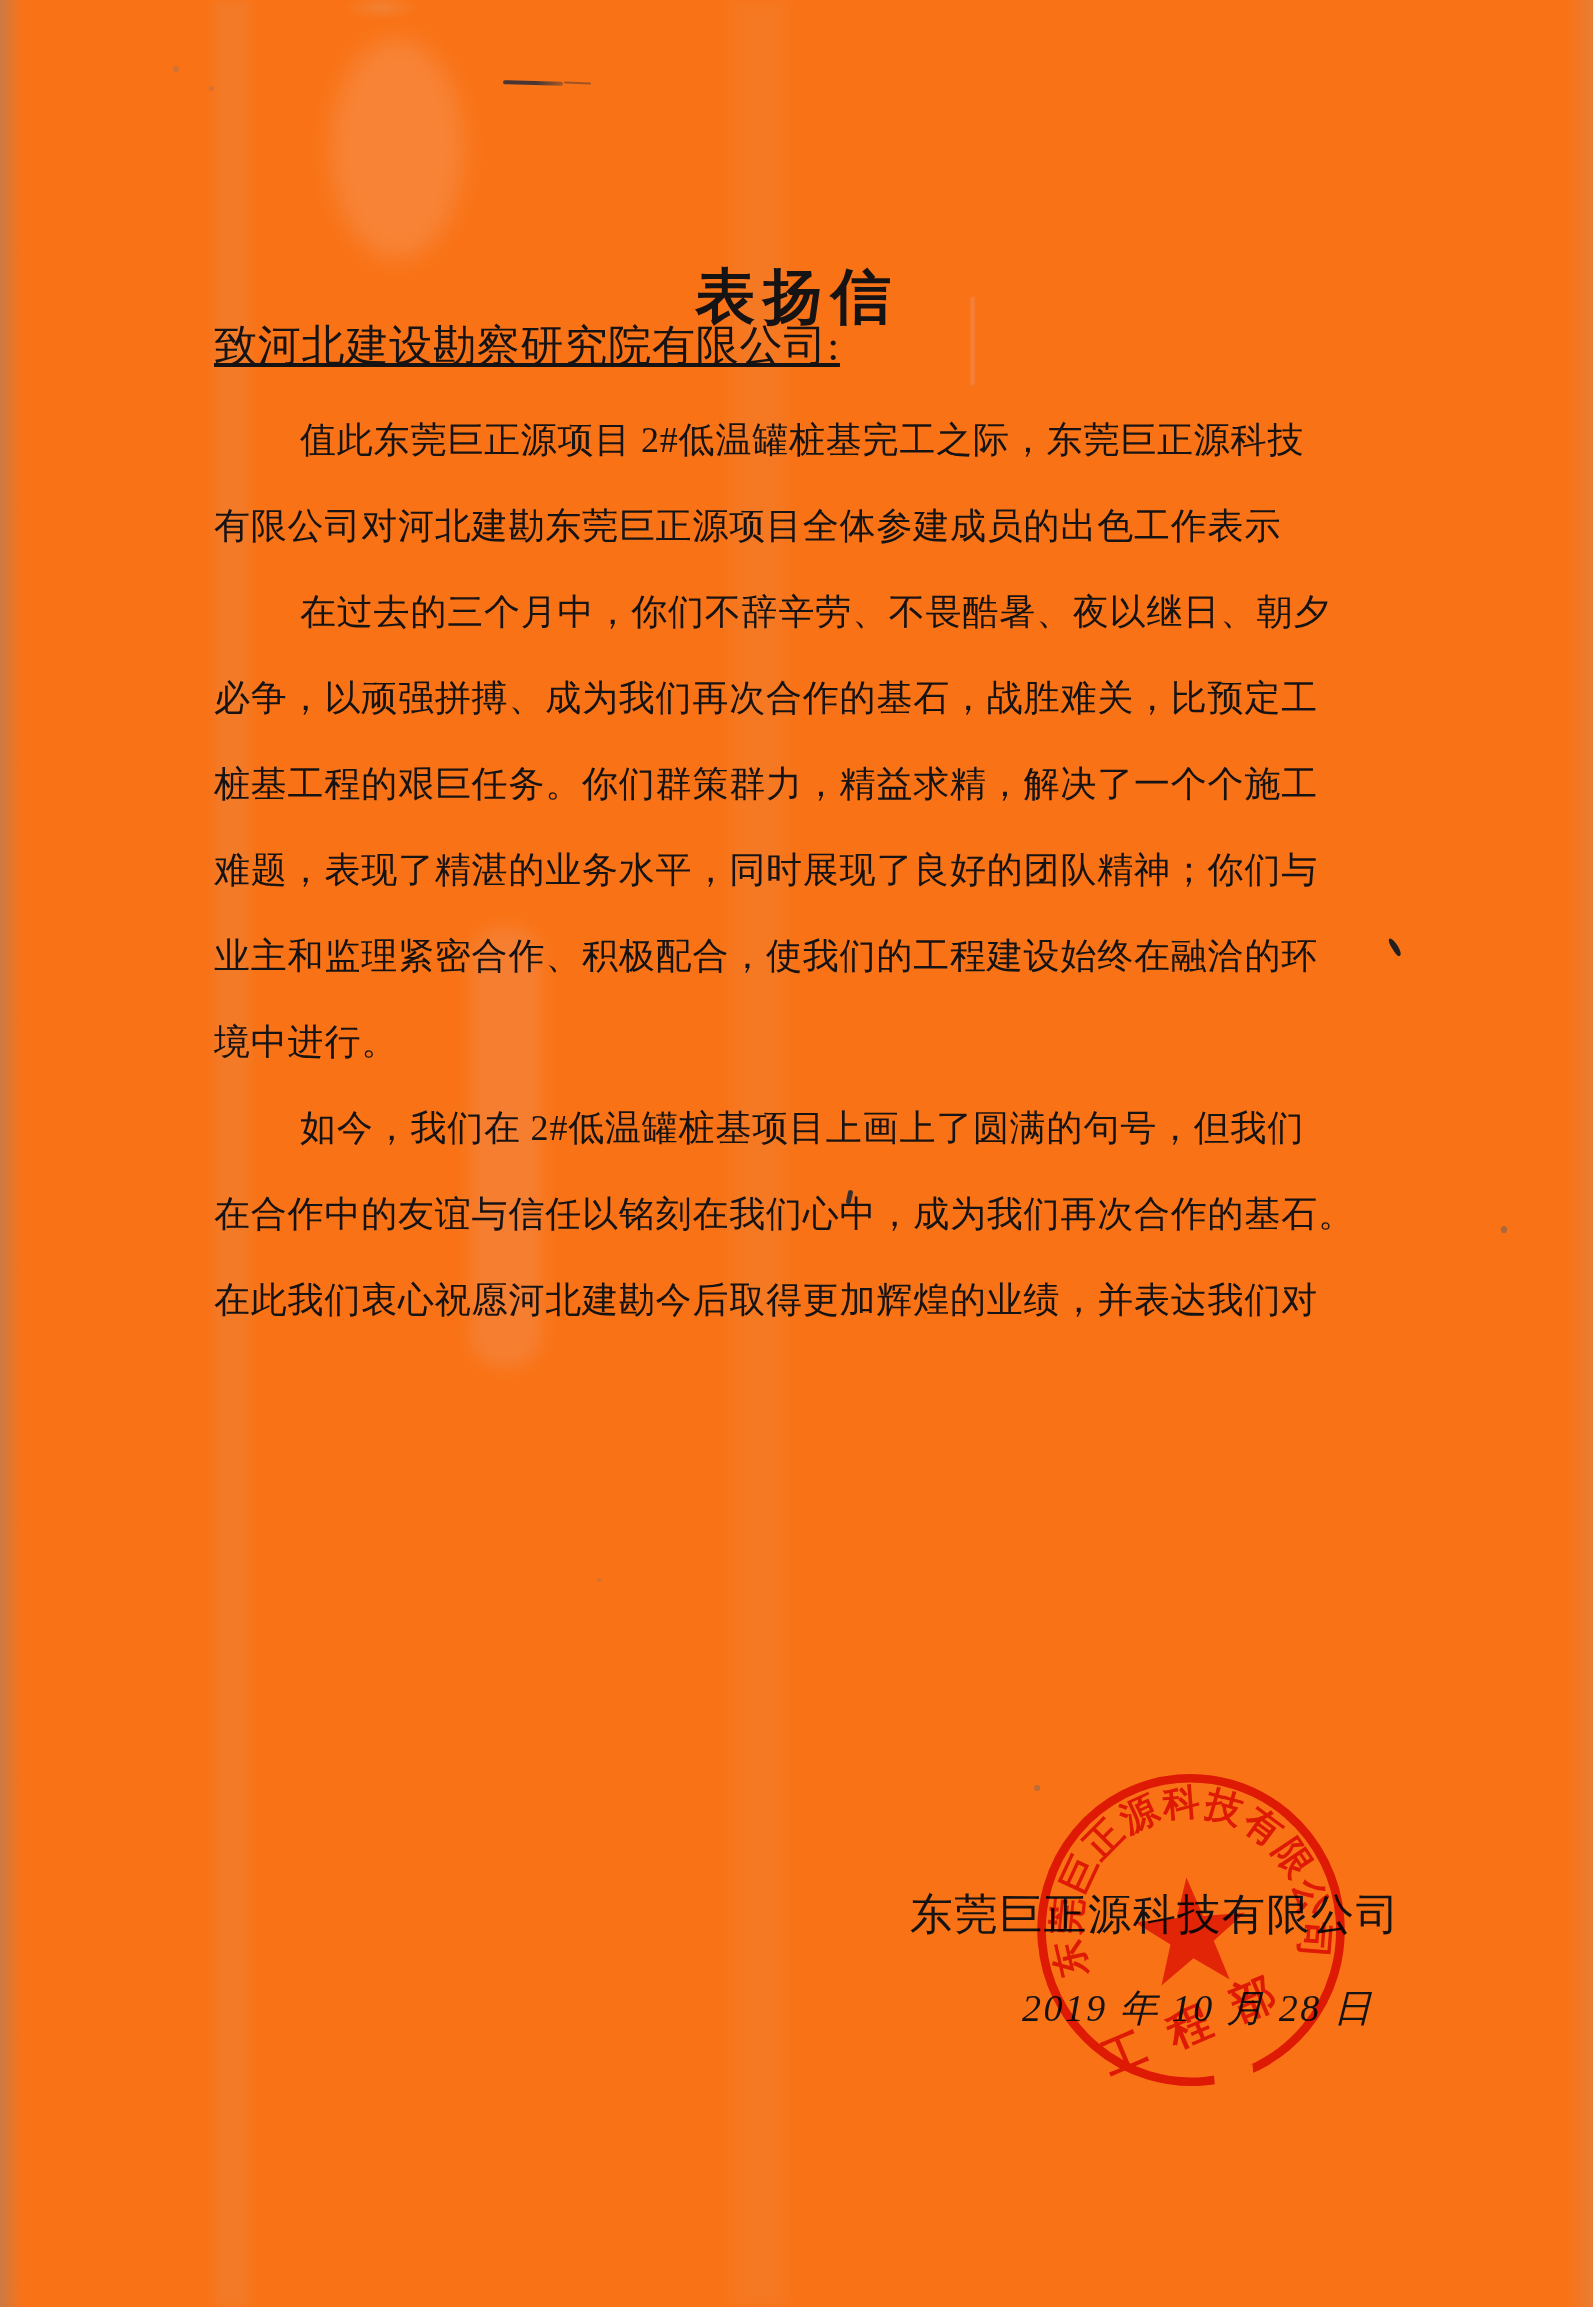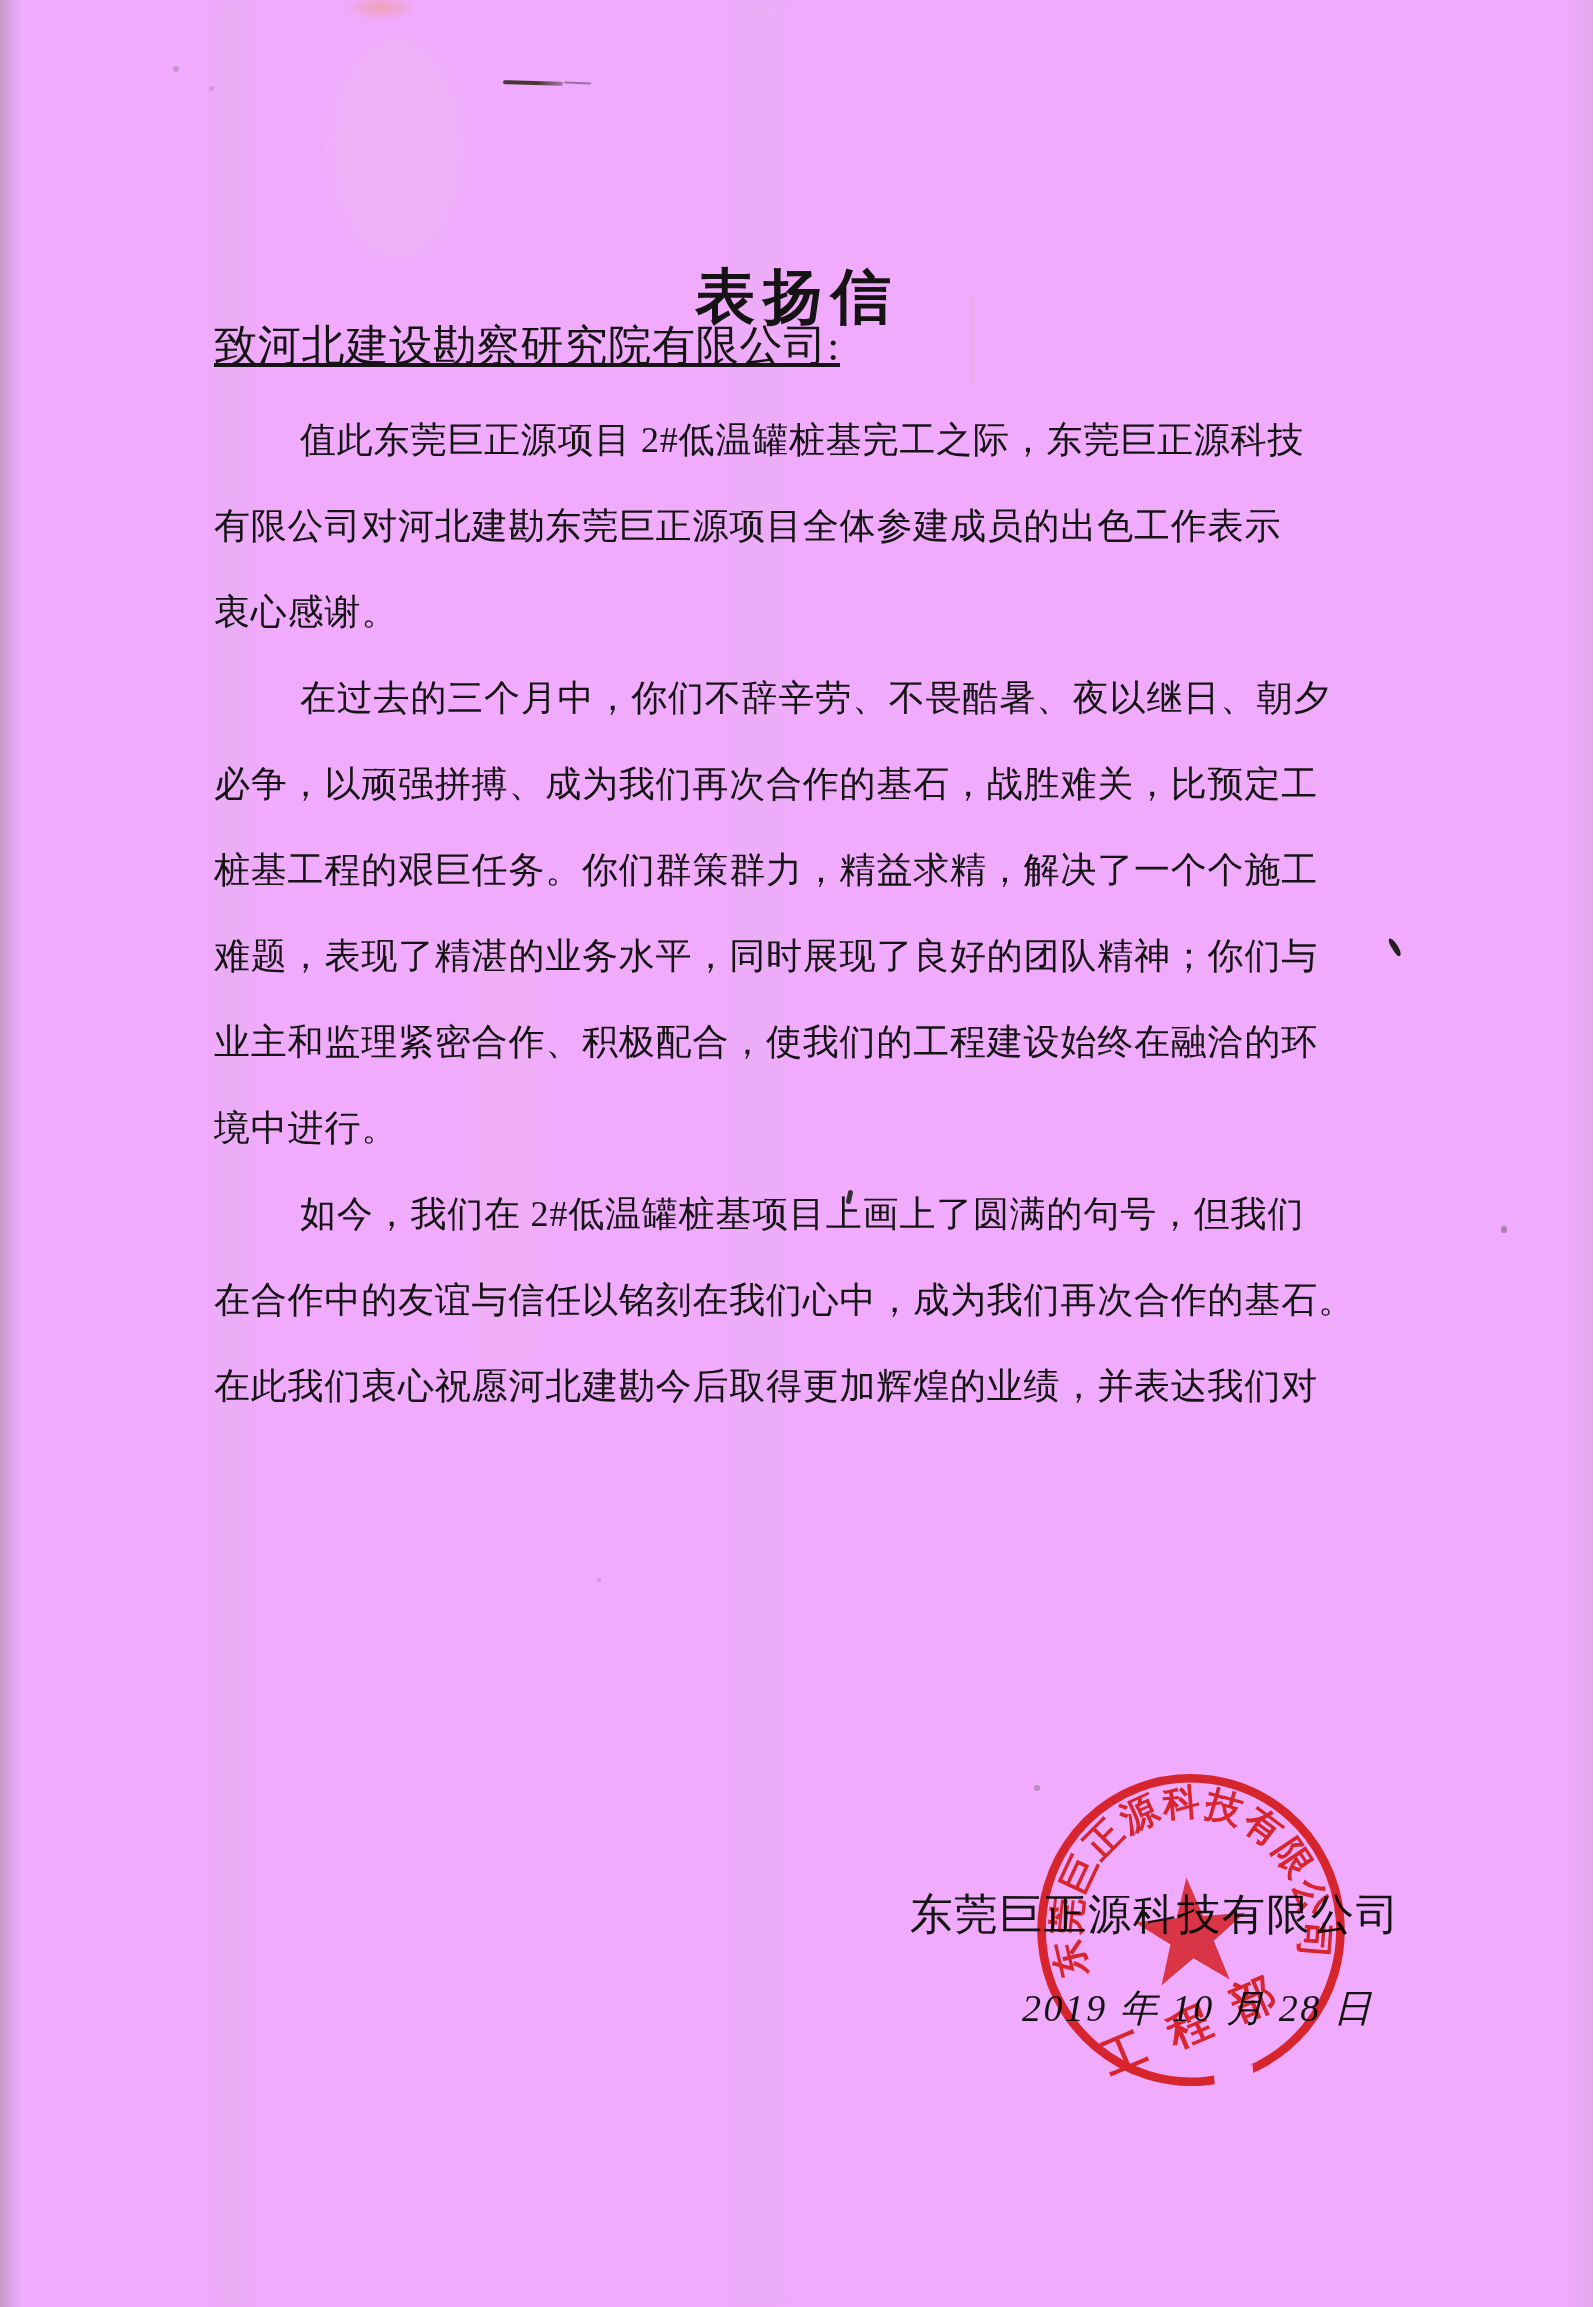--- a/index.html
+++ b/index.html
@@ -1,20 +1,20 @@
 <!DOCTYPE html>
 <html style="font-size:12.6px"><head>
 <meta charset="utf-8">
 <style>
   html,body { margin:0; padding:0; background:#e8e6e7; }
   .page {
     position:relative;
     width:1594px; height:2307px;
     margin:0 auto;
-    background:#f0abfc;
+    background:#f97316;
     overflow:hidden;
     color:#161314;
     font-family:"Liberation Serif","DejaVu Serif",serif;
   }
 
   
   .artifact { position:absolute; pointer-events:none; }
   .edge-left   { left:0; top:0; width:22px; height:100%;
                  background:linear-gradient(to right, rgba(138,132,137,.42), rgba(138,132,137,0)); }
   .edge-right  { right:0; top:0; width:27px; height:100%;
@@ -106,21 +106,20 @@
   <div class="artifact speck-4"></div>
   <div class="artifact speck-5"></div>
 
   <h1 class="title">表扬信</h1>
 
   <div class="salutation">致河北建设勘察研究院有限公司:</div>
 
   <div class="body-block">
       <div class="line indent">值此东莞巨正源项目 2#低温罐桩基完工之际，东莞巨正源科技</div>
       <div class="line">有限公司对河北建勘东莞巨正源项目全体参建成员的出色工作表示</div>
-      <div class="line">衷心感谢。</div>
       <div class="line indent">在过去的三个月中，你们不辞辛劳、不畏酷暑、夜以继日、朝夕</div>
       <div class="line">必争，以顽强拼搏、成为我们再次合作的基石，战胜难关，比预定工</div>
       <div class="line">桩基工程的艰巨任务。你们群策群力，精益求精，解决了一个个施工</div>
       <div class="line">难题，表现了精湛的业务水平，同时展现了良好的团队精神；你们与</div>
       <div class="line">业主和监理紧密合作、积极配合，使我们的工程建设始终在融洽的环</div>
       <div class="line">境中进行。</div>
       <div class="line indent">如今，我们在 2#低温罐桩基项目上画上了圆满的句号，但我们</div>
       <div class="line">在合作中的友谊与信任以铭刻在我们心中，成为我们再次合作的基石。</div>
       <div class="line">在此我们衷心祝愿河北建勘今后取得更加辉煌的业绩，并表达我们对</div>
     </div>

